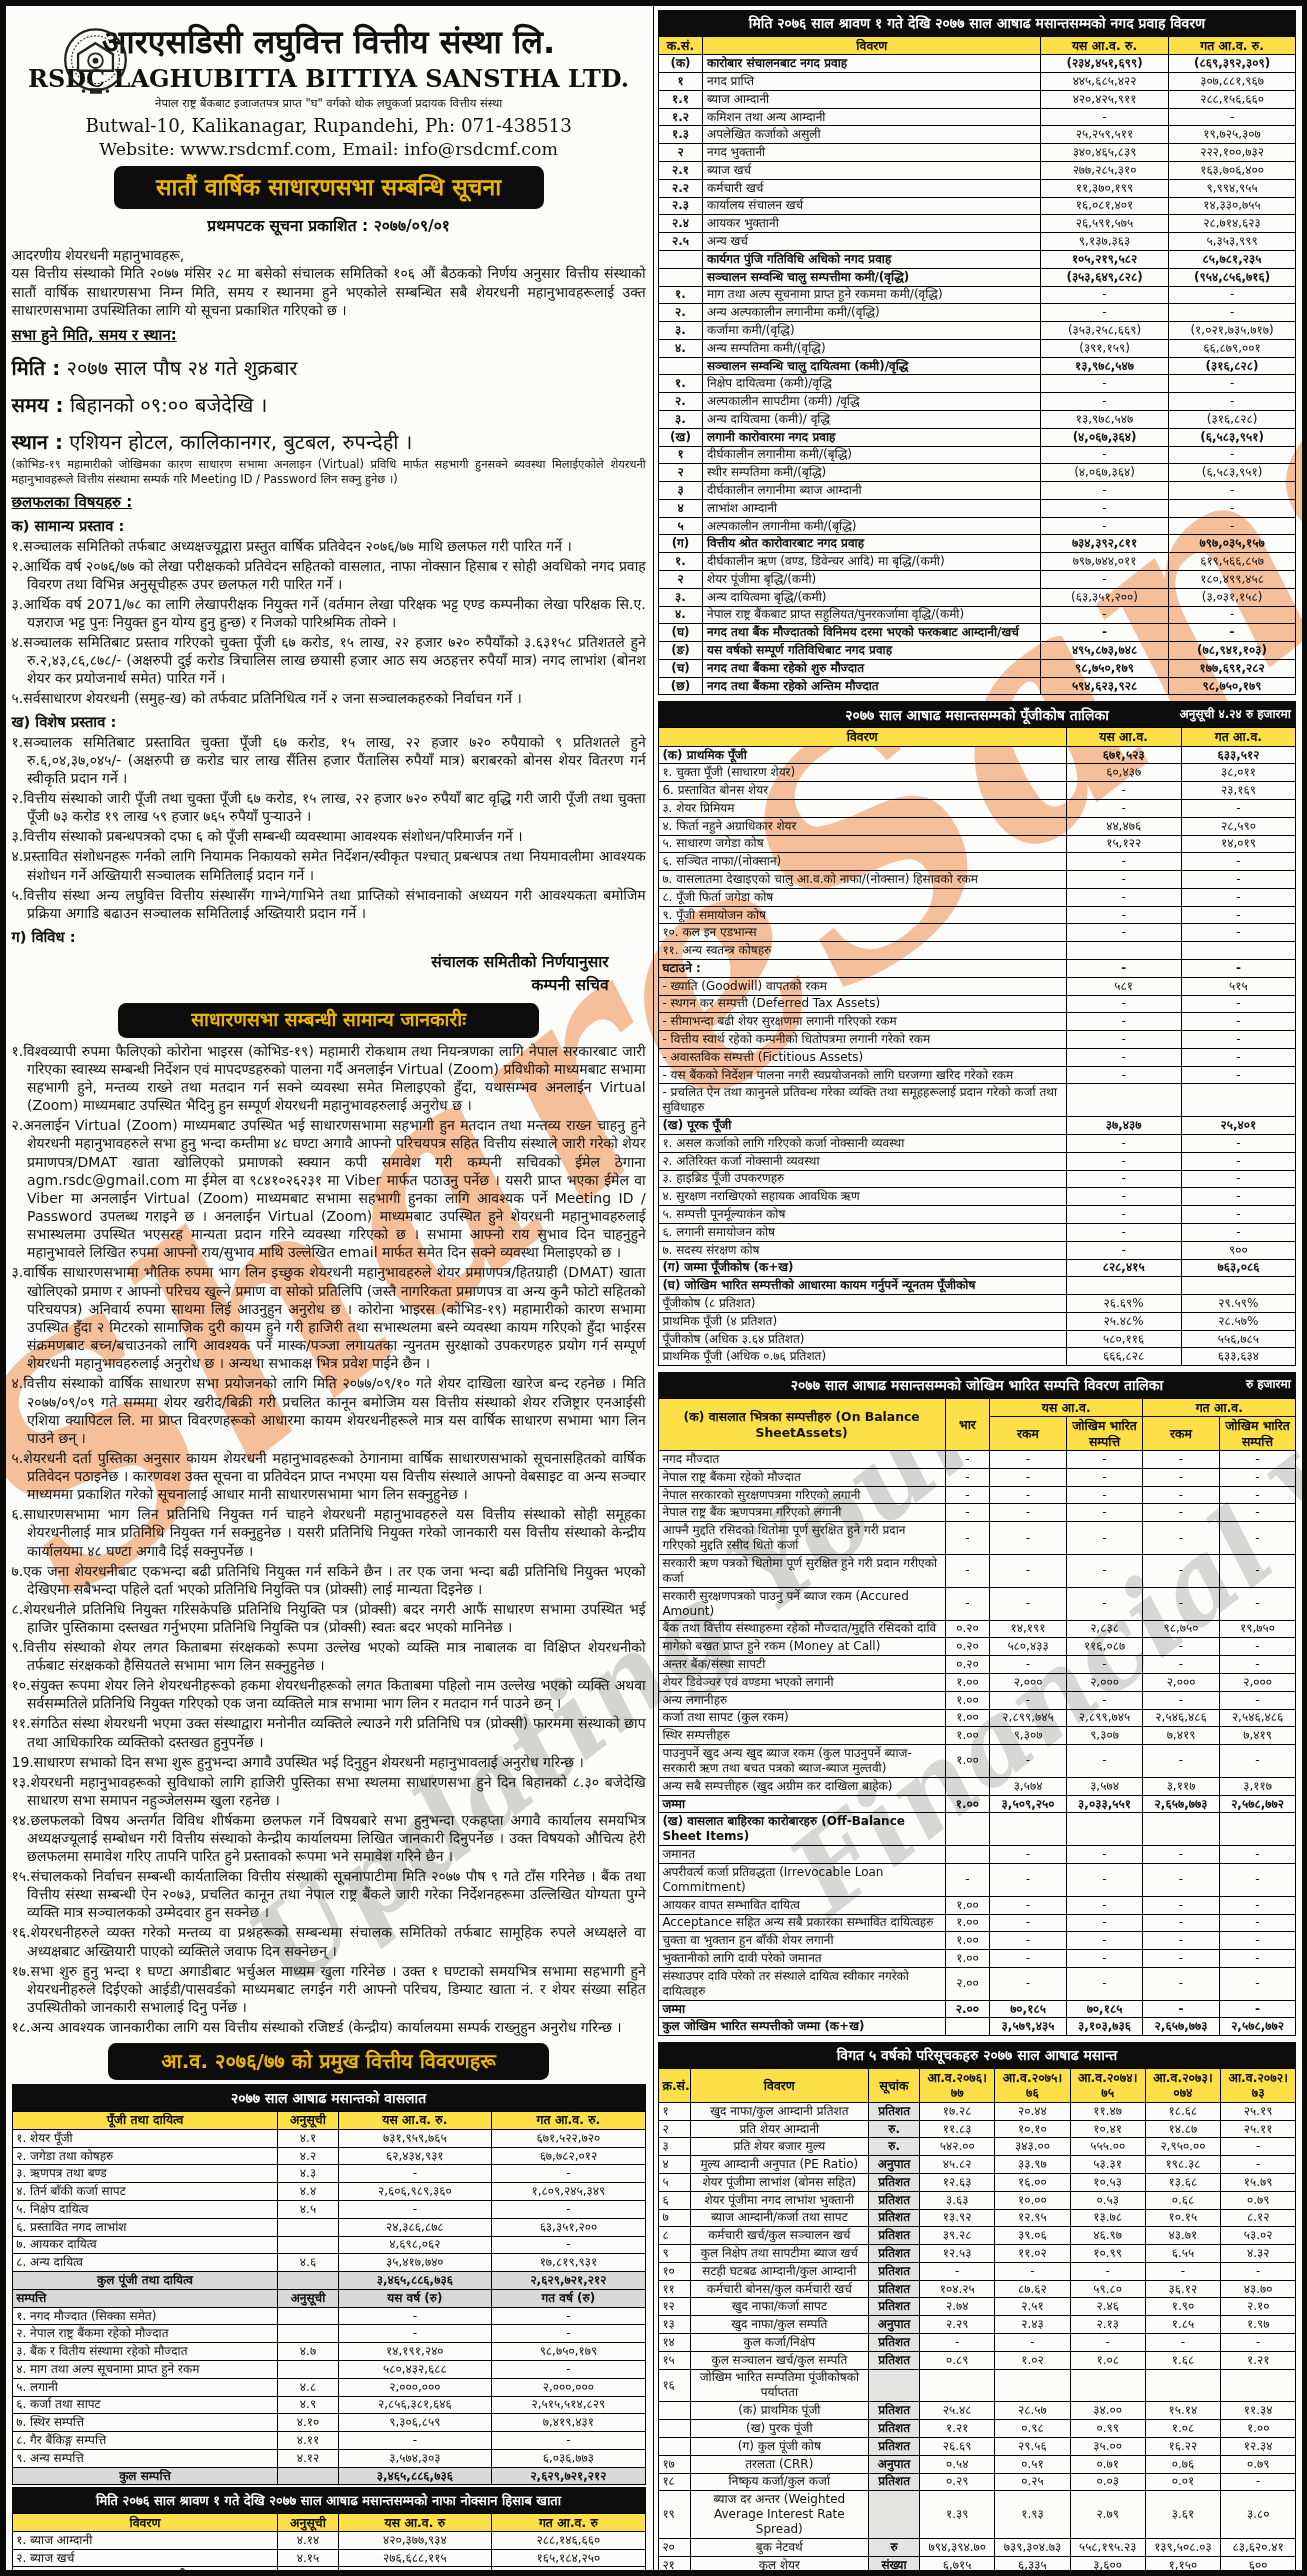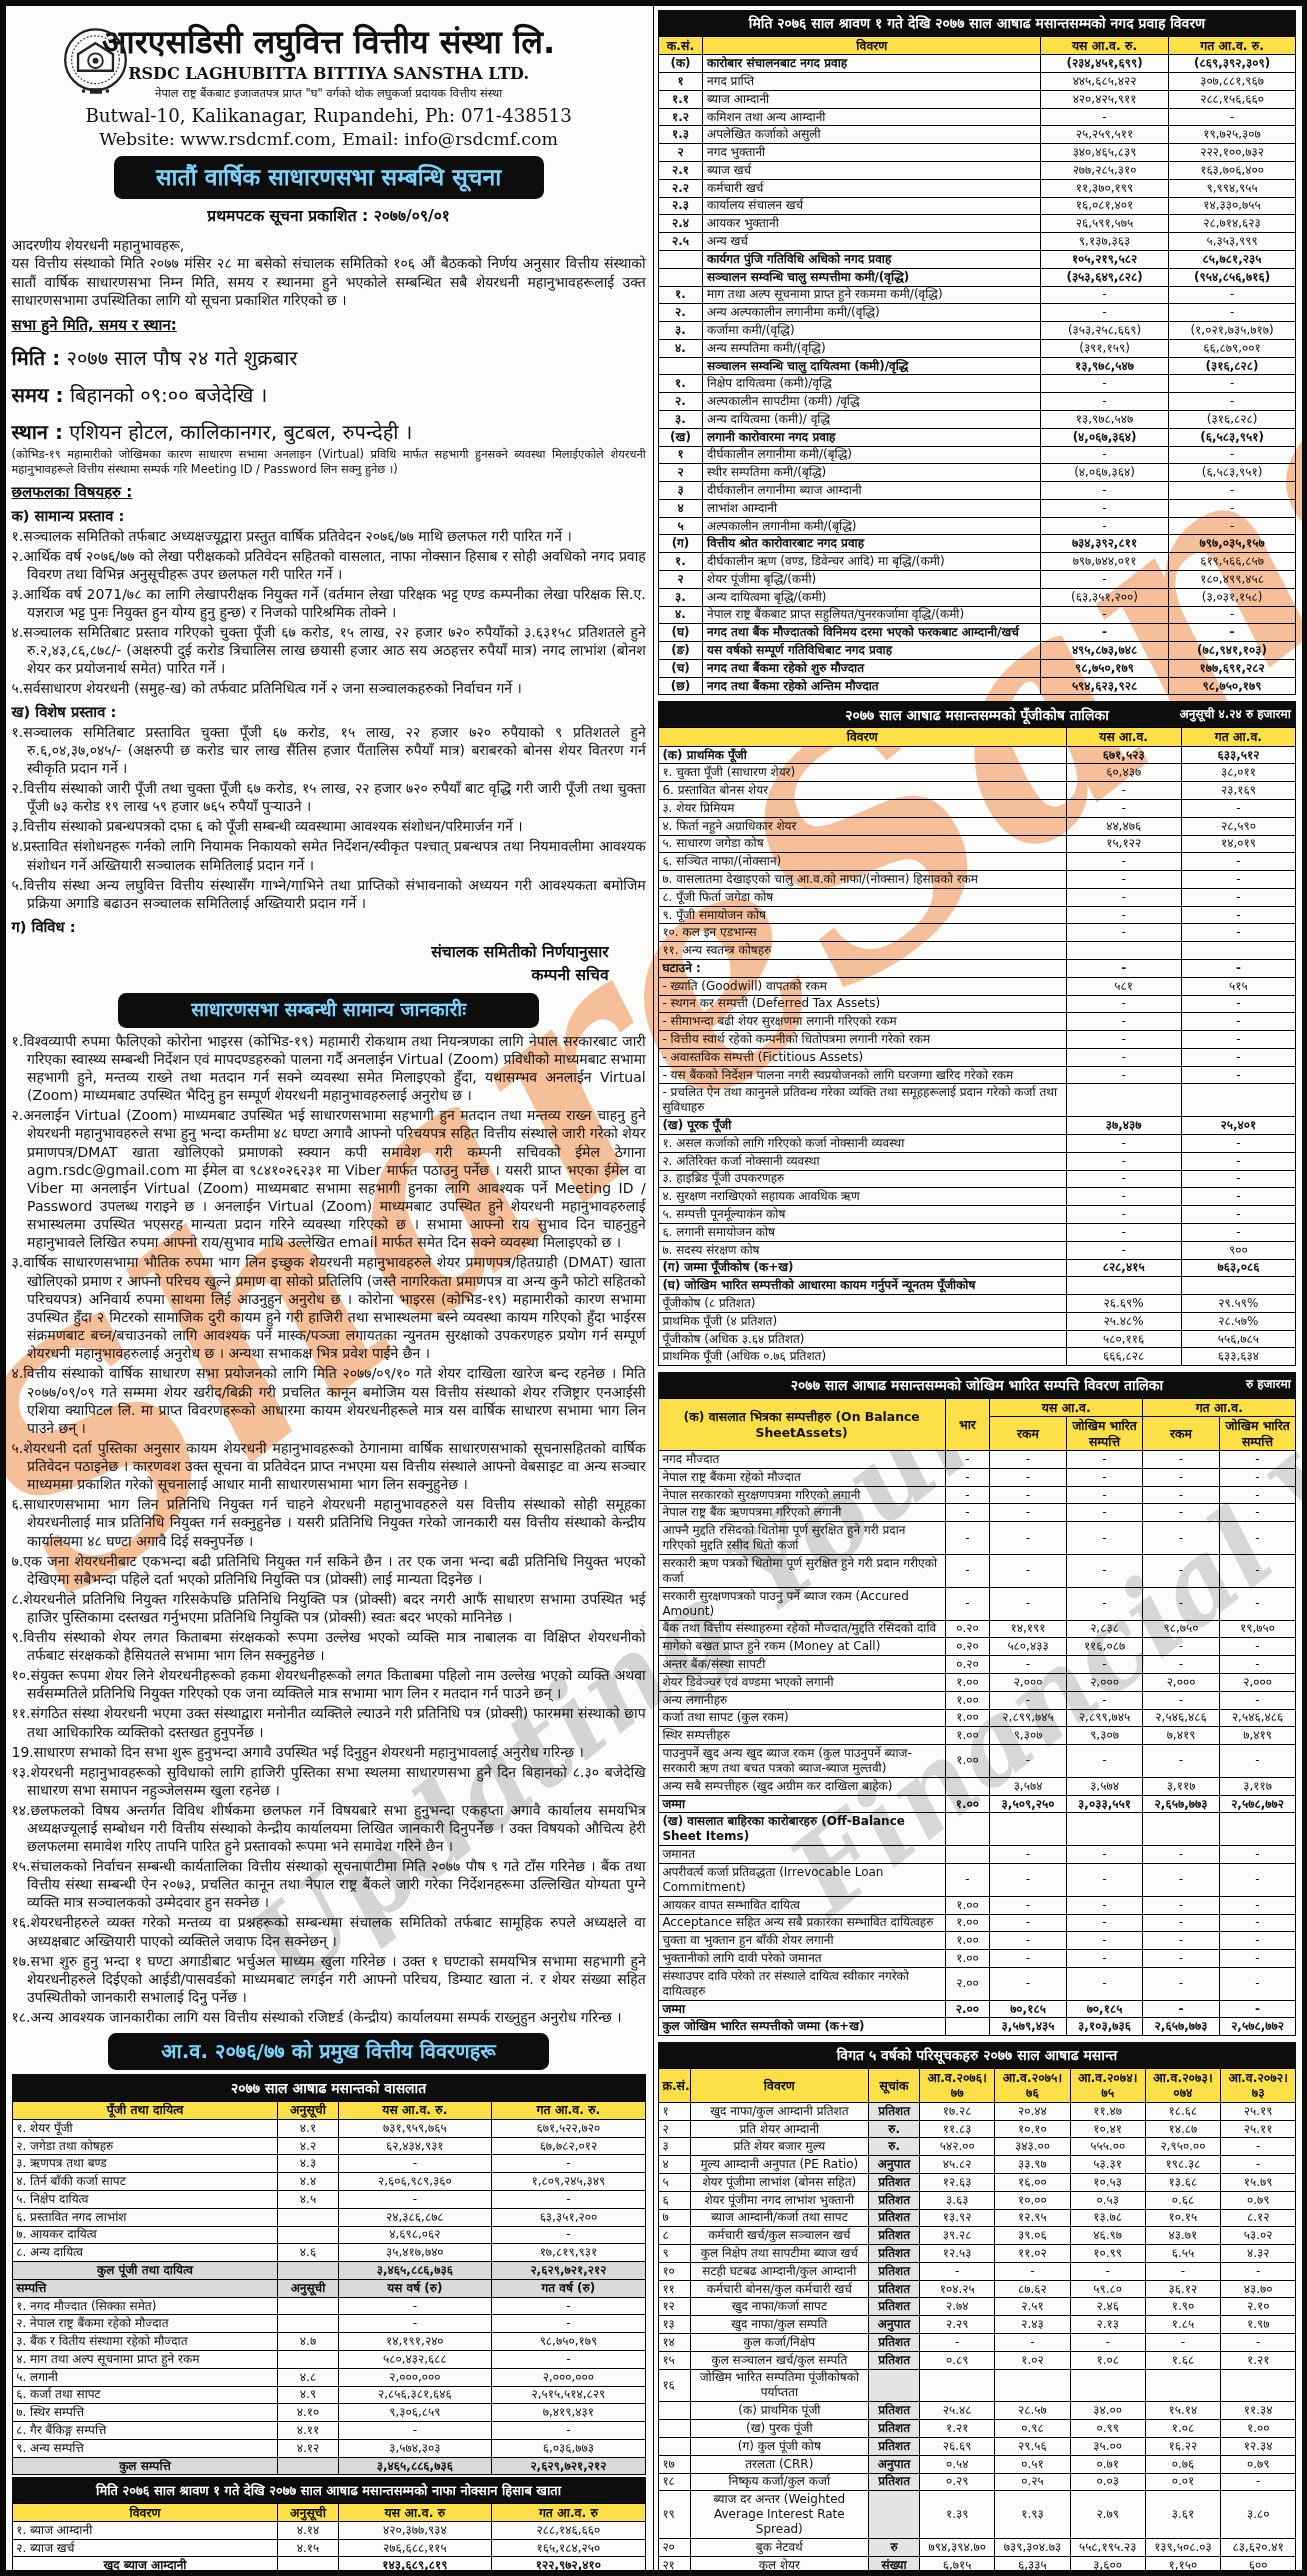--- a/index.html
+++ b/index.html
@@ -16,25 +16,25 @@
   .wm-tag1   { left:220px;  top:1905px; font-size:110px; color:rgba(120,120,120,0.30); transform:rotate(-38deg); transform-origin:left top; }
   .wm-tag2   { left:760px;  top:1831px; font-size:110px; color:rgba(120,120,120,0.28); transform:rotate(-38deg); transform-origin:left top; }
   .content { position:relative; z-index:1; display:flex; width:100%; height:100%; }
   
   .col-left  { width:647px; padding:5.5px 7.3px 0 5.5px; }
   .col-right { width:647px; border-left:1.8px solid #000; padding:3.7px 3.7px 0 3.7px; }
   
   .masthead { position:relative; text-align:center; padding:7.3px 0 1.8px 0; }
   .logo { position:absolute; left:44px; top:11px; }
   .org-np { font-size:32px; font-weight:bold; letter-spacing:0; }
-  .org-en { font-size:16px; font-weight:bold; font-family:"DejaVu Serif","Liberation Serif",serif; margin-top:1.8px; }
+  .org-en { font-size:24px; font-weight:bold; font-family:"DejaVu Serif","Liberation Serif",serif; margin-top:1.8px; }
   .org-lic { font-size:11.4px; margin-top:2.7px; }
   .org-addr { font-size:18.3px; font-family:"DejaVu Serif","Liberation Serif",serif; margin-top:4.6px; }
   .org-web { font-size:17.4px; font-family:"DejaVu Serif","Liberation Serif",serif; margin-top:2.7px; }
-  .badge { display:block; margin:7.3px auto 0 auto; background:#0d0d0d; color:#7dd3fc; font-weight:bold; text-align:center; border-radius:8.2px; }
+  .badge { display:block; margin:7.3px auto 0 auto; background:#0d0d0d; color:#eab308; font-weight:bold; text-align:center; border-radius:8.2px; }
   .badge-title { width:430px; font-size:23px; padding:4.6px 0 6.4px 0; }
   .published { text-align:center; font-weight:bold; font-size:15.6px; margin-top:5.5px; }
   
   .body-txt { font-size:14px; line-height:1.31; text-align:justify; margin-top:5.5px; }
   .sal { font-size:14px; margin-top:6.4px; }
   .sec-head { font-size:15px; font-weight:bold; text-decoration:underline; margin-top:4.6px; }
   .meet-row { font-size:20px; margin-top:10px; }
   .meet-row b { display:inline-block; min-width:48px; }
   .meet-note { font-size:11.4px; line-height:1.3; margin-top:1.8px; text-align:justify; }
   .sub-head { font-size:14.7px; font-weight:bold; margin-top:3.7px; }

